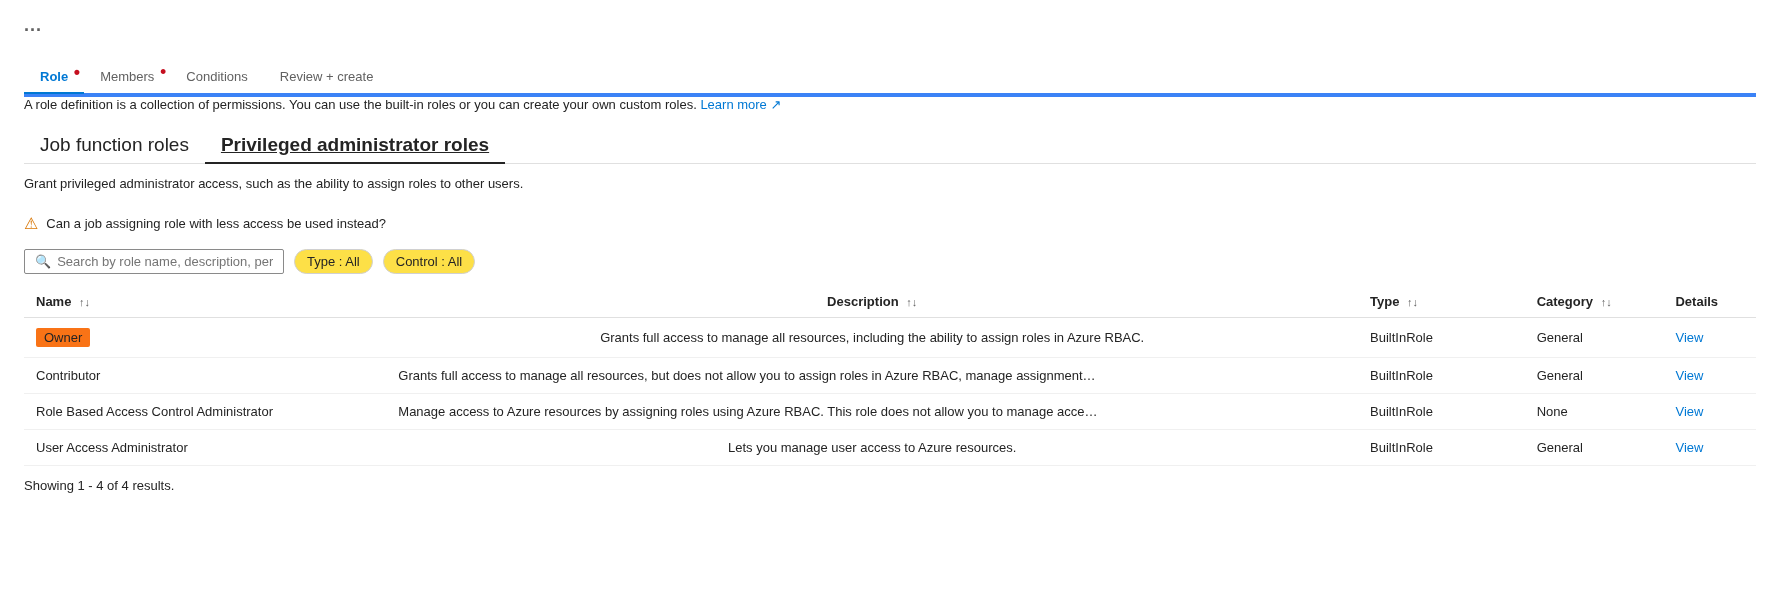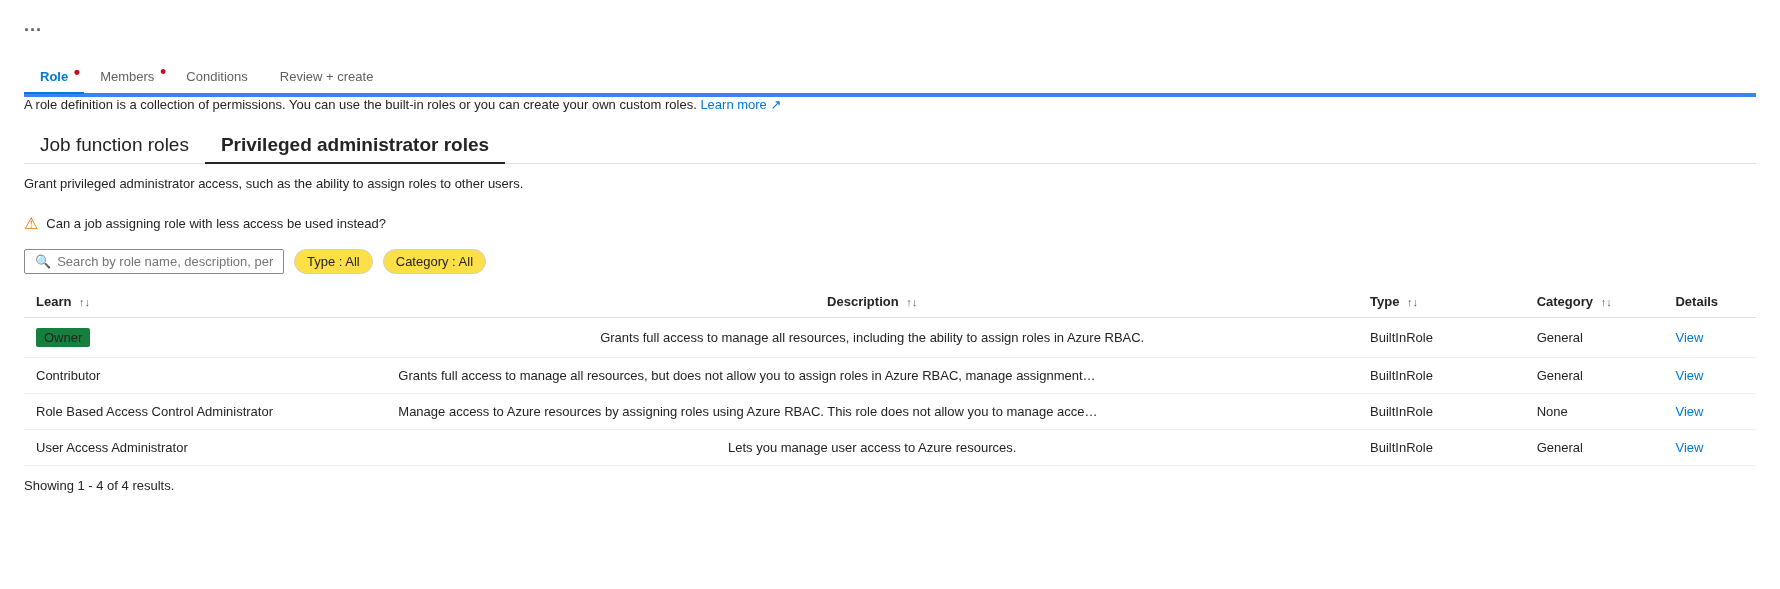--- a/index.html
+++ b/index.html
@@ -14,21 +14,21 @@
     .tab.active { color: #0078d4; border-bottom: 2px solid #0078d4; font-weight: 600; }
     .tab.has-dot::after { content: '•'; color: #c50f1f; font-size: 18px; position: absolute; top: 2px; right: 4px; line-height: 1; }
 
     
     .description { font-size: 13px; color: #242424; margin-bottom: 16px; }
     .description a { color: #0078d4; text-decoration: none; }
 
     
     .sub-tabs { display: flex; gap: 0; margin-bottom: 12px; border-bottom: 1px solid #e0e0e0; }
     .sub-tab { padding: 6px 16px; cursor: pointer; font-size: 19px; color: #242424; border-bottom: 2px solid transparent; margin-bottom: -1px; }
-    .sub-tab.active { border-bottom: 2px solid #242424; font-weight: 600; }
+    .sub-tab.active { border-bottom: 2px solid #242424; font-weight: 600; text-decoration: underline; }
 
     
     .info-text { font-size: 13px; color: #242424; margin-bottom: 23px; margin-top: 12px; }
     .warning-row { display: flex; align-items: center; gap: 8px; margin-bottom: 16px; font-size: 13px; color: #242424; }
     .warning-icon { color: #d97706; font-size: 16px; }
 
     
     .search-filter-row { display: flex; align-items: center; gap: 10px; margin-bottom: 12px; }
     .search-box { display: flex; align-items: center; border: 1px solid #8a8a8a; padding: 4px 10px; width: 260px; gap: 6px; border-radius: 2px; }
     .search-box input { border: none; outline: none; font-size: 13px; color: #242424; width: 100%; background: transparent; }
@@ -43,21 +43,21 @@
     tbody tr { border-bottom: 1px solid #f0f0f0; }
     tbody td { padding: 10px 12px; font-size: 13px; color: #242424; vertical-align: middle; }
     .name-cell { min-width: 180px; }
     .desc-cell { color: #242424; max-width: 700px; text-align: center; }
     .type-cell { min-width: 120px; }
     .category-cell { min-width: 100px; }
     .details-cell { min-width: 60px; }
     .view-link { color: #0078d4; text-decoration: none; cursor: pointer; }
 
     
-    .owner-badge { background: #15803d; padding: 2px 8px; border-radius: 2px; font-size: 13px; display: inline-block; }
+    .owner-badge { background: #f97316; padding: 2px 8px; border-radius: 2px; font-size: 13px; display: inline-block; }
 
     
     .footer-text { margin-top: 12px; font-size: 13px; color: #242424; }
 
     
     .truncate { white-space: nowrap; overflow: hidden; text-overflow: ellipsis; max-width: 700px; display: block; }
   </style>
 </head>
 <body>
 
@@ -105,30 +105,30 @@
 
 <div class="search-filter-row">
   <div class="search-box">
     <span class="search-icon">🔍</span>
     <input type="text" placeholder="Search by role name, description, permission, or ID" style="">
   </div>
   <button class="filter-btn">
     <span>Type : All</span>
   </button>
   <button class="filter-btn">
-    <span>Category : All</span>
+    <span>Control : All</span>
   </button>
 </div>
 
 <div class="table-container">
   <table>
     <thead>
       <tr>
         <th class="name-cell">
-          <span>Learn</span>
+          <span>Name</span>
           <span class="sort-icon">↑↓</span>
         </th>
         <th class="desc-cell">
           <span>Description</span>
           <span class="sort-icon">↑↓</span>
         </th>
         <th class="type-cell">
           <span>Type</span>
           <span class="sort-icon">↑↓</span>
         </th>

